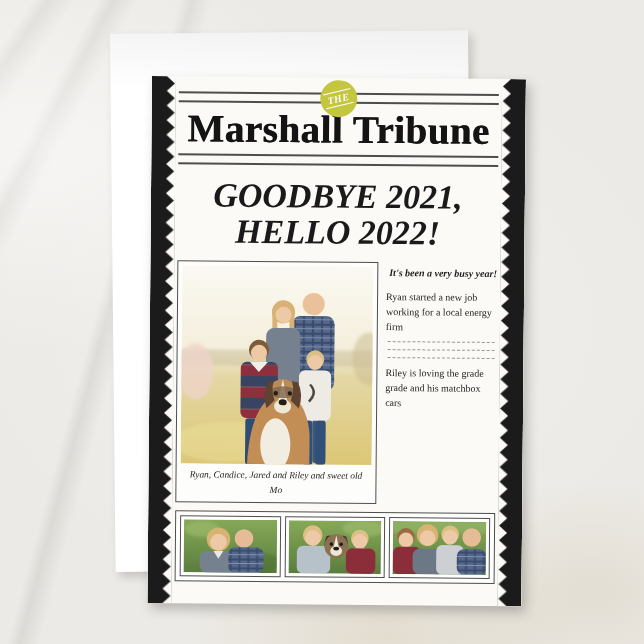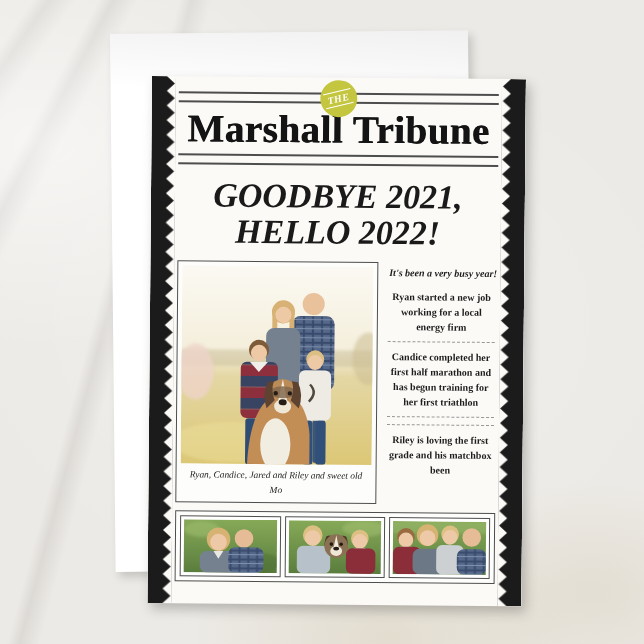--- a/index.html
+++ b/index.html
@@ -66,21 +66,21 @@
     width:201px;box-sizing:border-box;flex:none;
     border:1.5px solid #4e4e4e;background:#fdfdfb;padding:4px 4px 0;
   }
   .main-photo{display:block;width:100%;height:198px;}
   .caption{
     font-style:italic;font-size:9.4px;line-height:1.55;text-align:center;
     color:#222;padding:4px 4px 5px;
   }
   .news-col{flex:1;padding-top:3px;color:#1d1d1d;min-width:0;}
   .intro{font-weight:bold;font-style:italic;font-size:10px;text-align:right;margin:2px 0 11px;}
-  .item{font-size:10px;line-height:1.5;text-align:center;margin:0;font-weight:bold;}
+  .item{font-size:10px;line-height:1.5;text-align:left;margin:0;}
   .dash{border-top:1.6px dashed #979797;margin:7px 2px;}
   .strip{
     margin-top:8px;border:1.4px solid #4e4e4e;background:#fdfdfb;
     padding:4px;display:flex;gap:4px;
   }
   .mini{flex:1;border:1.2px solid #4e4e4e;background:#ffffff;padding:3px;min-width:0;}
   .mini svg{display:block;width:100%;height:53px;}
 </style>
 </head>
 <body>
@@ -201,24 +201,23 @@
             <path d="M86 116 Q80 128 85 142 L93 134 Q89 124 92 115 Z" fill="#5e4330"></path>
             <path d="M116 116 Q122 128 117 142 L109 134 Q113 124 110 115 Z" fill="#5e4330"></path>
           </svg>
           <div class="caption">Ryan, Candice, Jared and Riley and sweet old Mo</div>
         </div>
 
         <div class="news-col">
           <p class="intro">It's been a very busy year!</p>
           <p class="item">Ryan started a new job working for a local energy firm</p>
           <div class="dash"></div>
-          <p class="item">Candice completed her first half marathon and has begun training for her first triathlon</p>
           <div class="dash"></div>
           <div class="dash"></div>
-          <p class="item">Riley is loving the first grade and his matchbox been</p>
+          <p class="item">Riley is loving the grade grade and his matchbox cars</p>
         </div>
 
       </div>
 
       <div class="strip">
 
         <div class="mini">
           <svg viewBox="0 0 98 54" preserveAspectRatio="xMidYMid slice">
             <rect width="98" height="54" fill="url(#grassbg)"></rect>
             <ellipse cx="20" cy="10" rx="18" ry="8" fill="#a5c273" opacity=".5" filter="url(#soft)"></ellipse>

